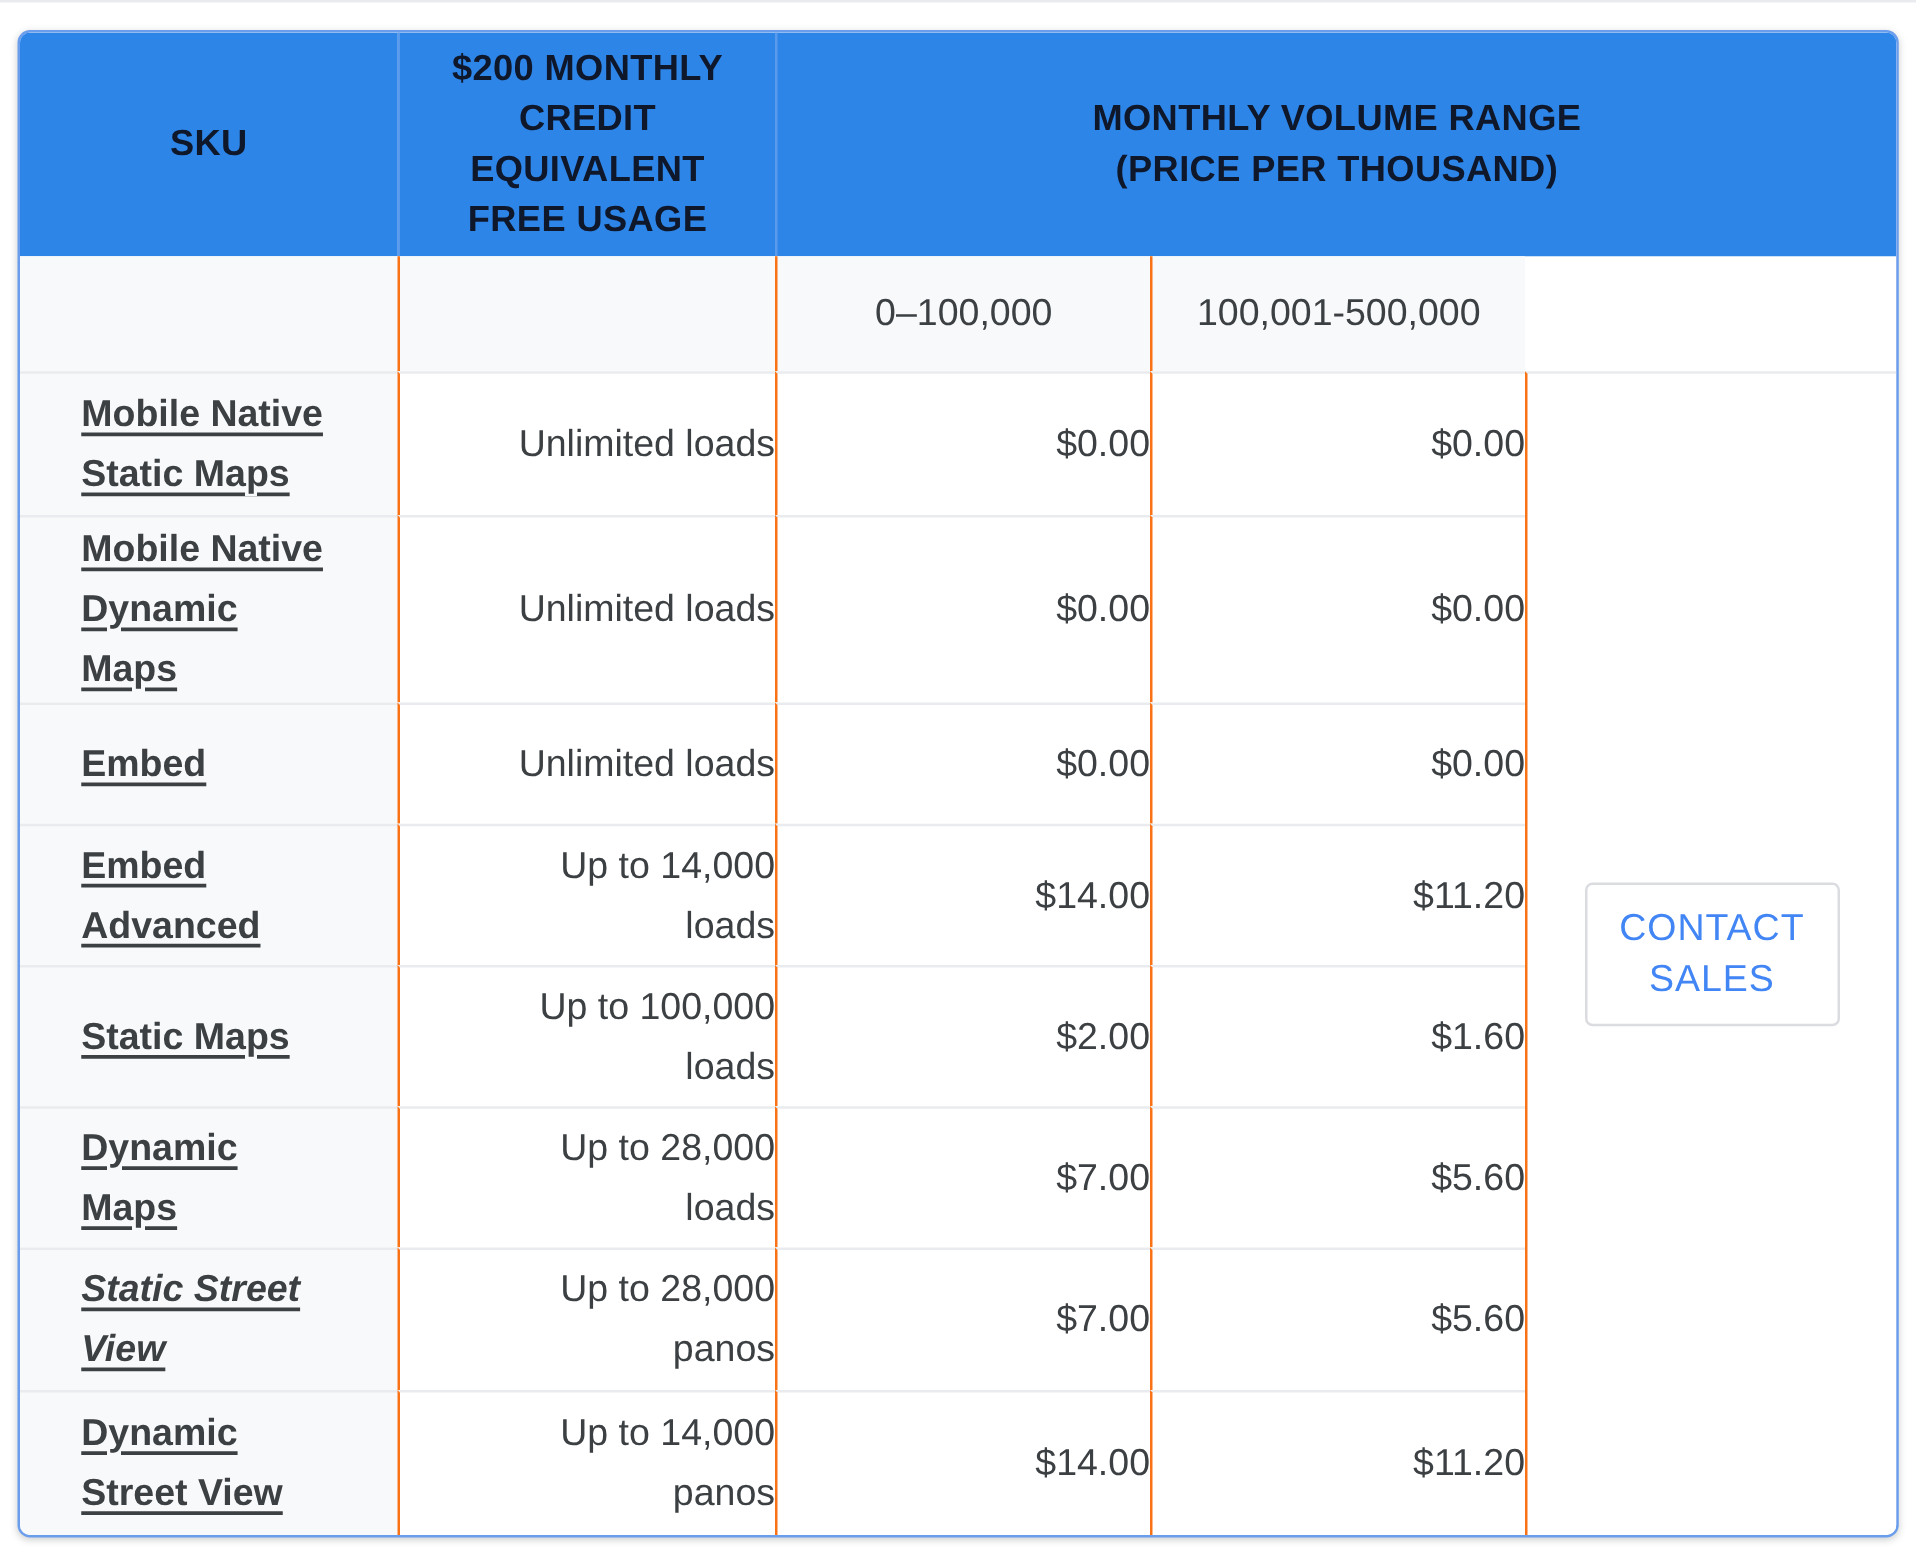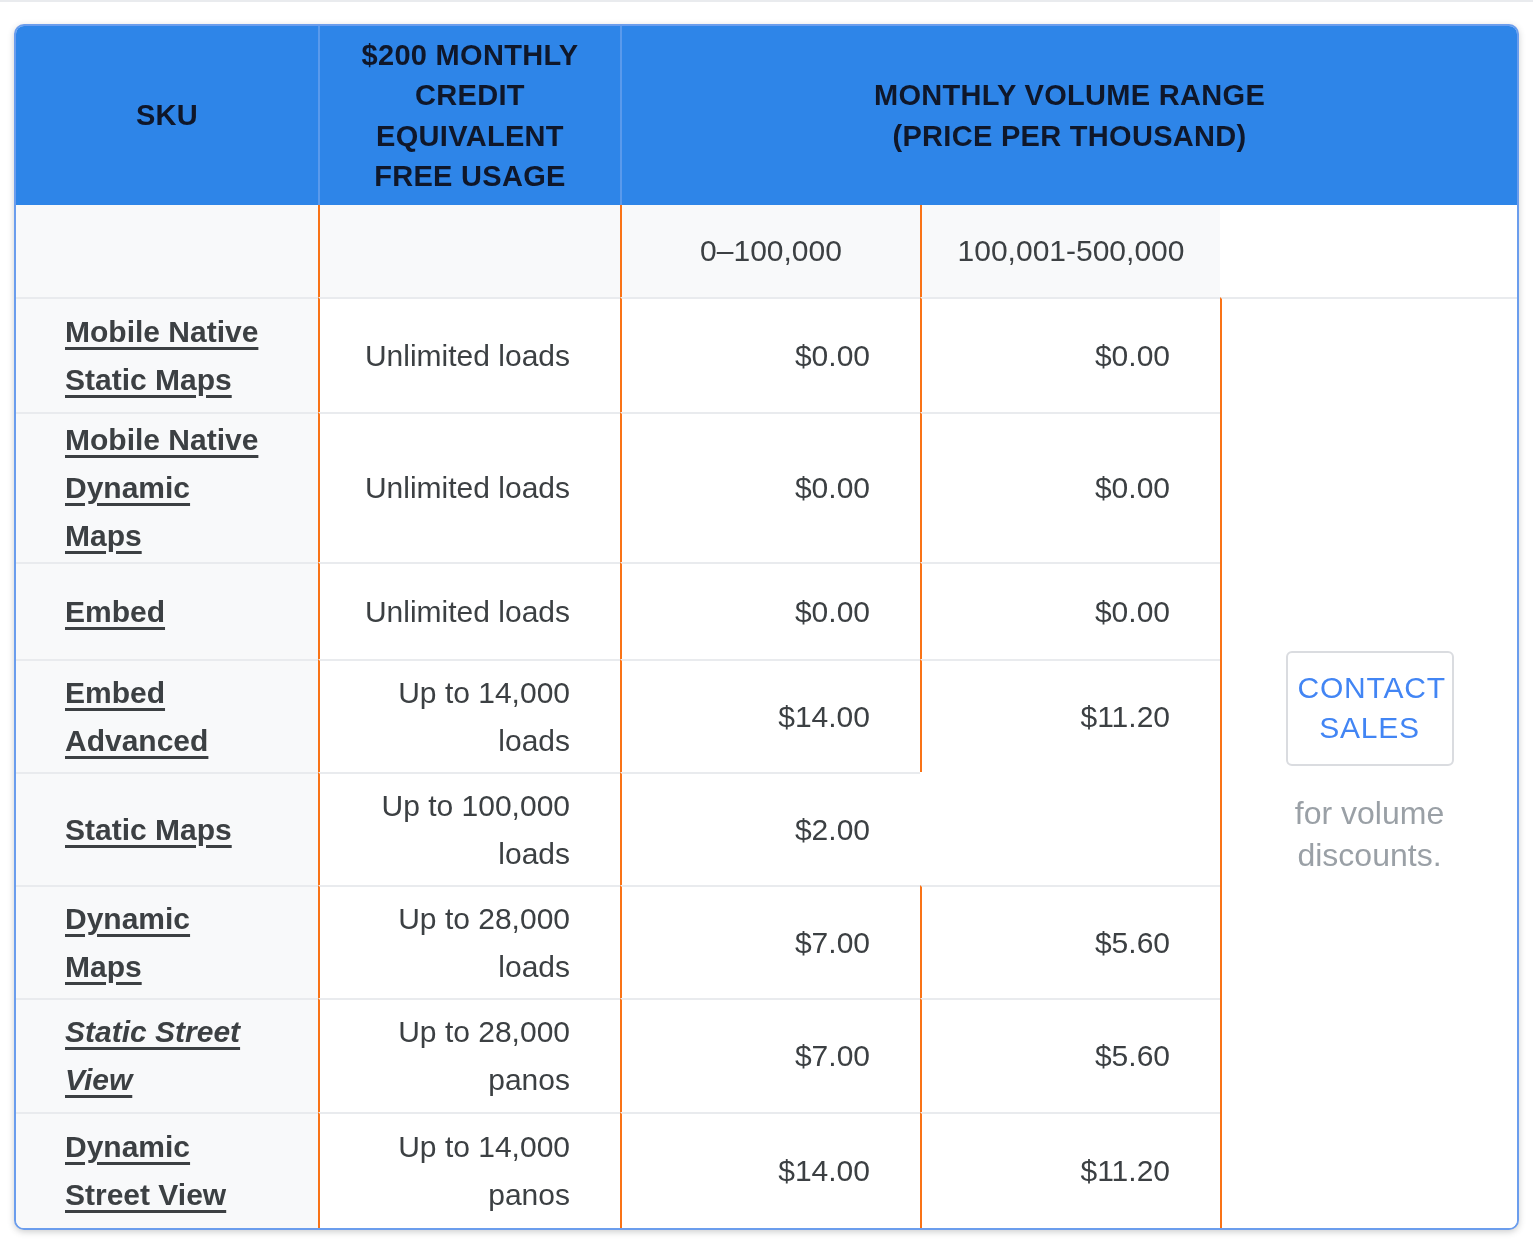--- a/index.html
+++ b/index.html
@@ -65,36 +65,35 @@
     font-weight: bold;
     text-decoration: underline;
     text-decoration-thickness: 2.5px;
     text-underline-offset: 5px;
     cursor: pointer;
   }
   .val-cell {
     background: #ffffff;
     justify-content: flex-end;
     text-align: right;
-    padding-right: 50px;
     padding-left: 20px;
   }
 
   
   .contact-cell {
     background: #ffffff;
     grid-column: 5;
     grid-row: 3 / span 8;
     display: flex;
     flex-direction: column;
     align-items: center;
     justify-content: center;
   }
   .contact-button {
-    width: 168px;
+    width: 204px;
     border: 2px solid #dadce0;
     border-radius: 6px;
     background: #ffffff;
     color: #4285f4;
     font-size: 30px;
     font-weight: normal;
     letter-spacing: 0.8px;
     line-height: 1.35;
     text-align: center;
     padding: 15px 10px;
@@ -162,20 +161,21 @@
 loads</div>
   <div class="cell val-cell bt bl" style="grid-row:6; grid-column:3;">$14.00</div>
   <div class="cell val-cell bt bl" style="grid-row:6; grid-column:4;">$11.20</div>
 
   <div class="cell sku-cell bt" style="grid-row:7; grid-column:1;">
     <a class="pre">Static Maps</a>
   </div>
   <div class="cell val-cell bt bl pre" style="grid-row:7; grid-column:2;">Up to 100,000
 loads</div>
   <div class="cell val-cell bt bl" style="grid-row:7; grid-column:3;">$2.00</div>
+  <div class="cell val-cell bt bl" style="grid-row:7; grid-column:4;">$1.60</div>
 
   <div class="cell sku-cell bt" style="grid-row:8; grid-column:1;">
     <a class="pre">Dynamic
 Maps</a>
   </div>
   <div class="cell val-cell bt bl pre" style="grid-row:8; grid-column:2;">Up to 28,000
 loads</div>
   <div class="cell val-cell bt bl" style="grid-row:8; grid-column:3;">$7.00</div>
   <div class="cell val-cell bt bl" style="grid-row:8; grid-column:4;">$5.60</div>
 
@@ -192,16 +192,15 @@
     <a class="pre">Dynamic
 Street View</a>
   </div>
   <div class="cell val-cell bt bl pre" style="grid-row:10; grid-column:2;">Up to 14,000
 panos</div>
   <div class="cell val-cell bt bl" style="grid-row:10; grid-column:3;">$14.00</div>
   <div class="cell val-cell bt bl" style="grid-row:10; grid-column:4;">$11.20</div>
 
   <div class="contact-cell bt bl">
     <button class="contact-button">CONTACT SALES</button>
-    <div class="contact-caption">for volume discounts.</div>
   </div>
 
 </div>
 
 </body></html>

